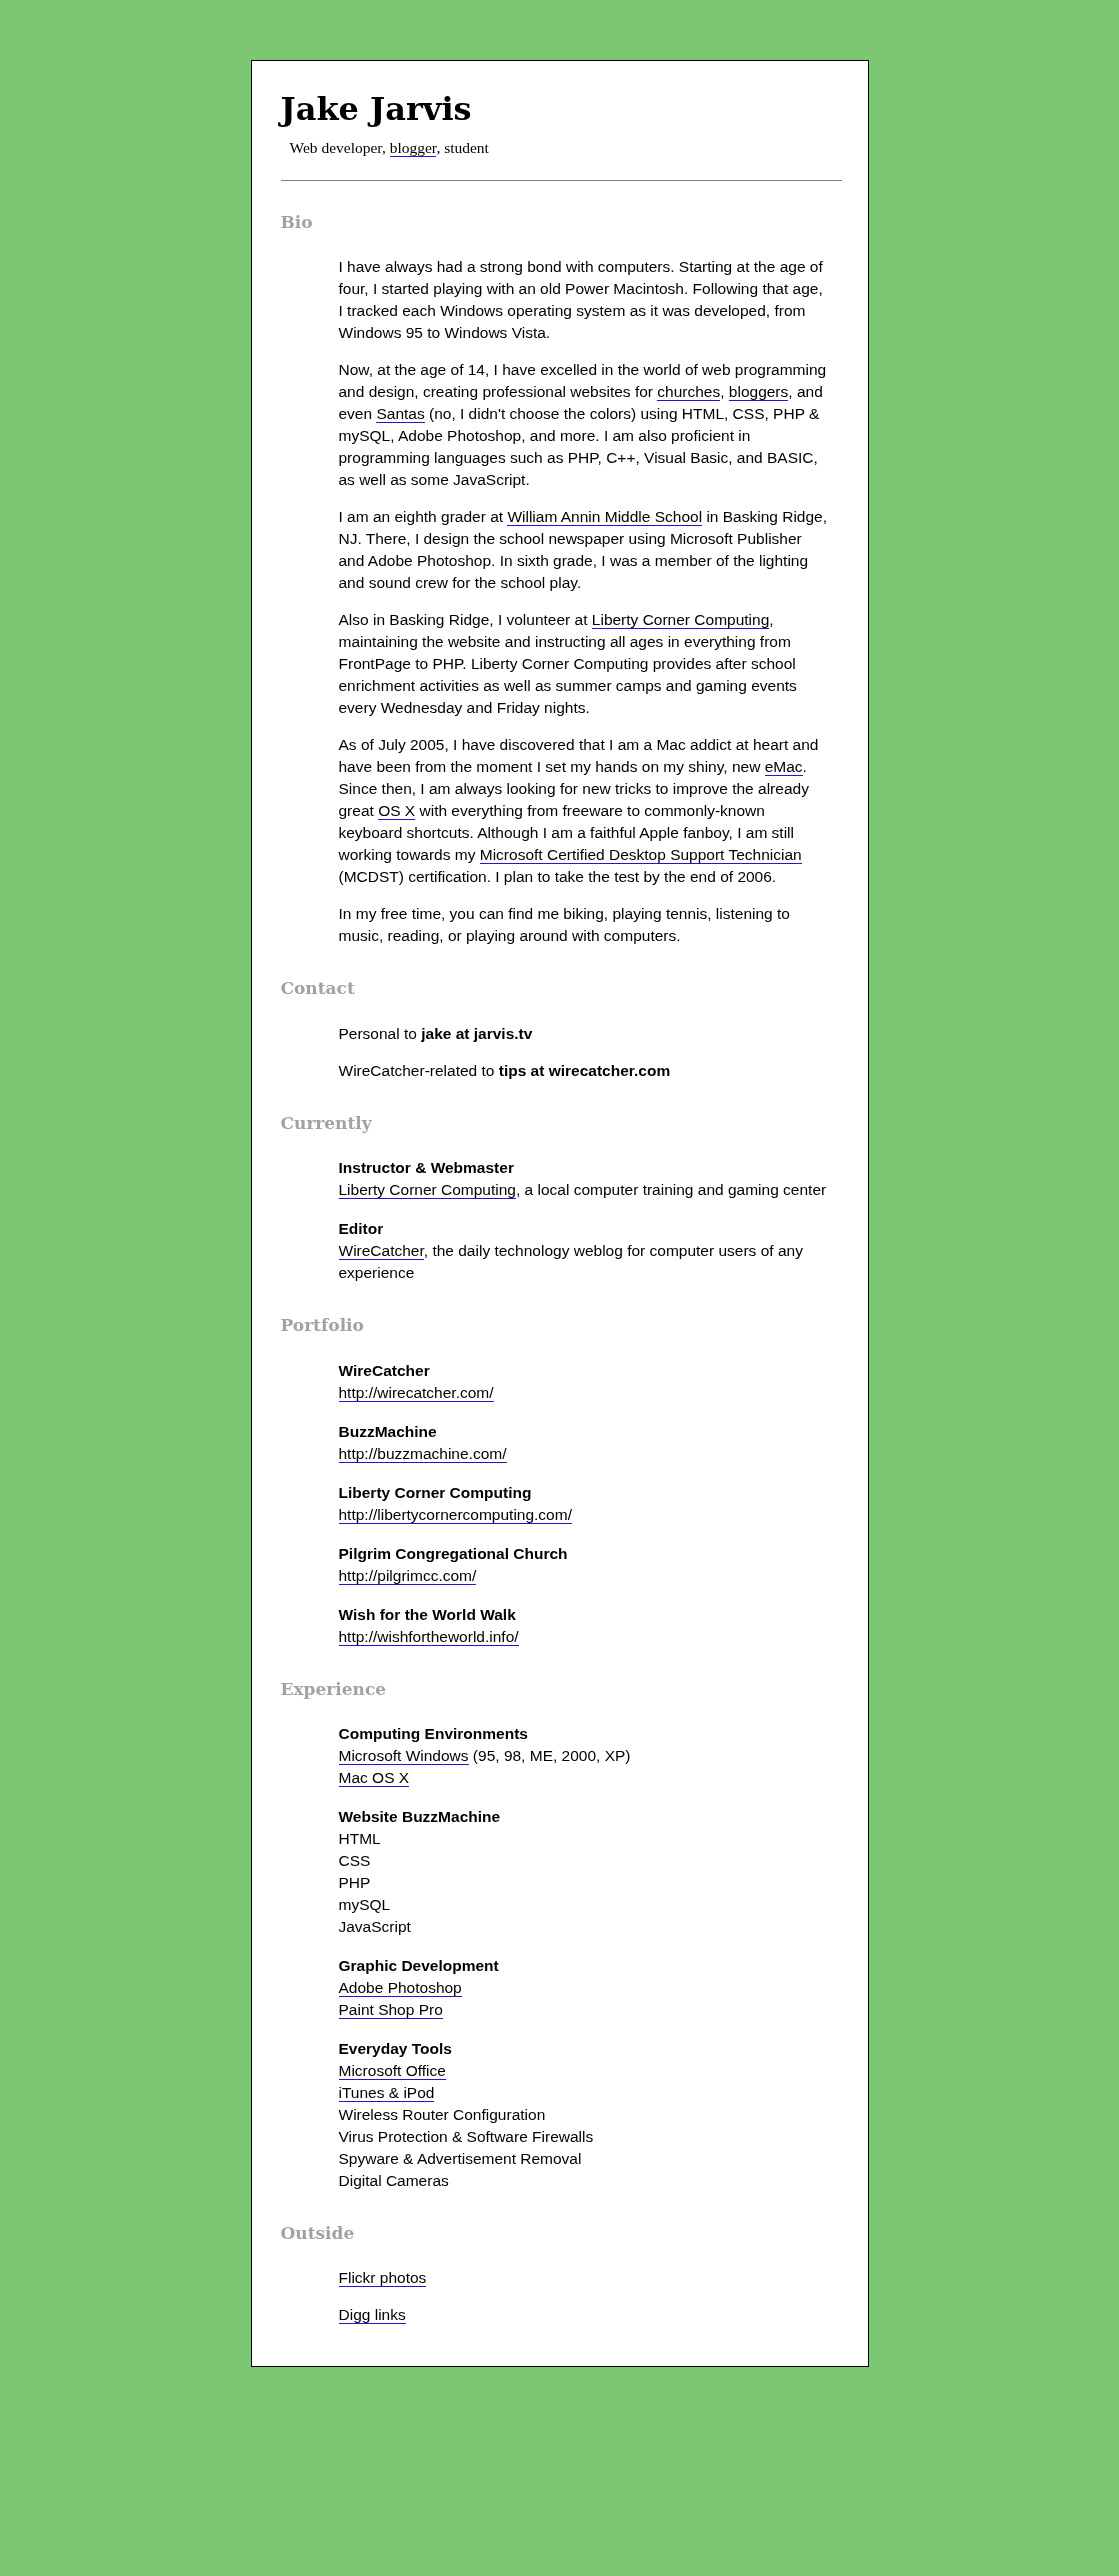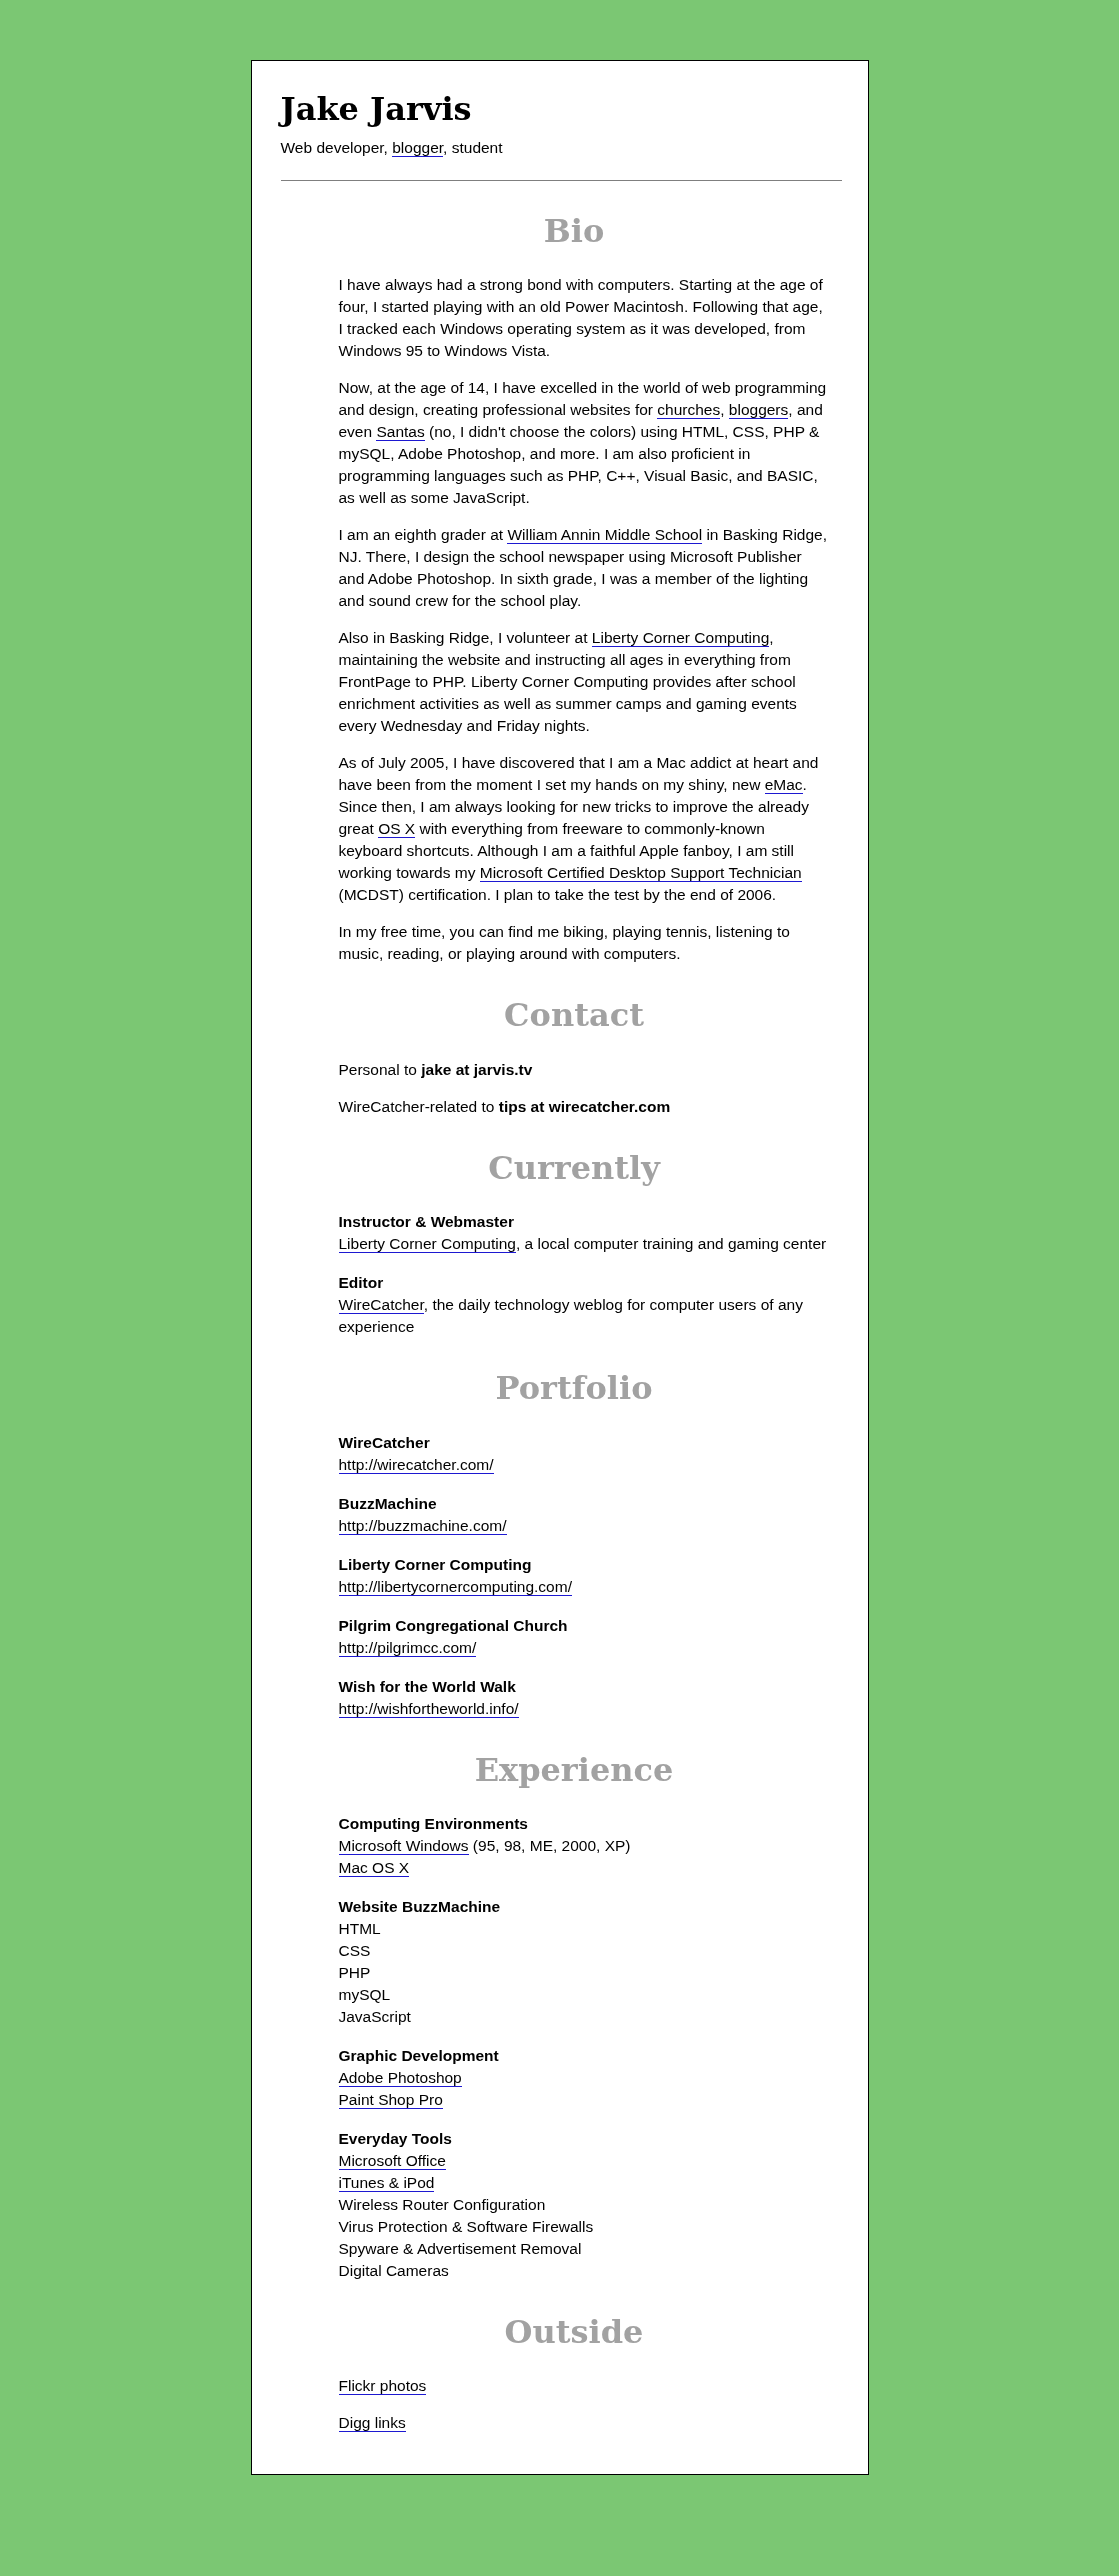--- a/index.html
+++ b/index.html
@@ -20,35 +20,35 @@
     font-family: "DejaVu Serif", "Liberation Serif", serif;
     font-weight: bold;
     font-size: 32px;
     line-height: 1.15;
     margin: 0 0 9.2px 0;
     color: #000;
   }
   .tagline {
     font-size: 15.5px;
     line-height: 22px;
-    margin: 0;
+    margin: 9px;
+    font-family: Liberation Serif, serif;
   }
   hr.rule {
     border: 0;
     border-top: 1.2px solid #7f7f7f;
     margin: 21px 26px 0 0;
   }
   h2 {
     font-family: "DejaVu Serif", "Liberation Serif", serif;
     font-weight: bold;
-    font-size: 32px;
+    font-size: 17px;
     line-height: 1.2;
     color: #a2a2a2;
     margin: 31px 0 24px 0;
-    text-align: center;
   }
   .content {
     margin-left: 58px;
     width: 495px;
     font-size: 15.5px;
     line-height: 22px;
   }
   .content p { margin: 0 4px 15px 0; }
   .content p:last-child { margin-bottom: 0; }
   .entry { margin-bottom: 17px; }

